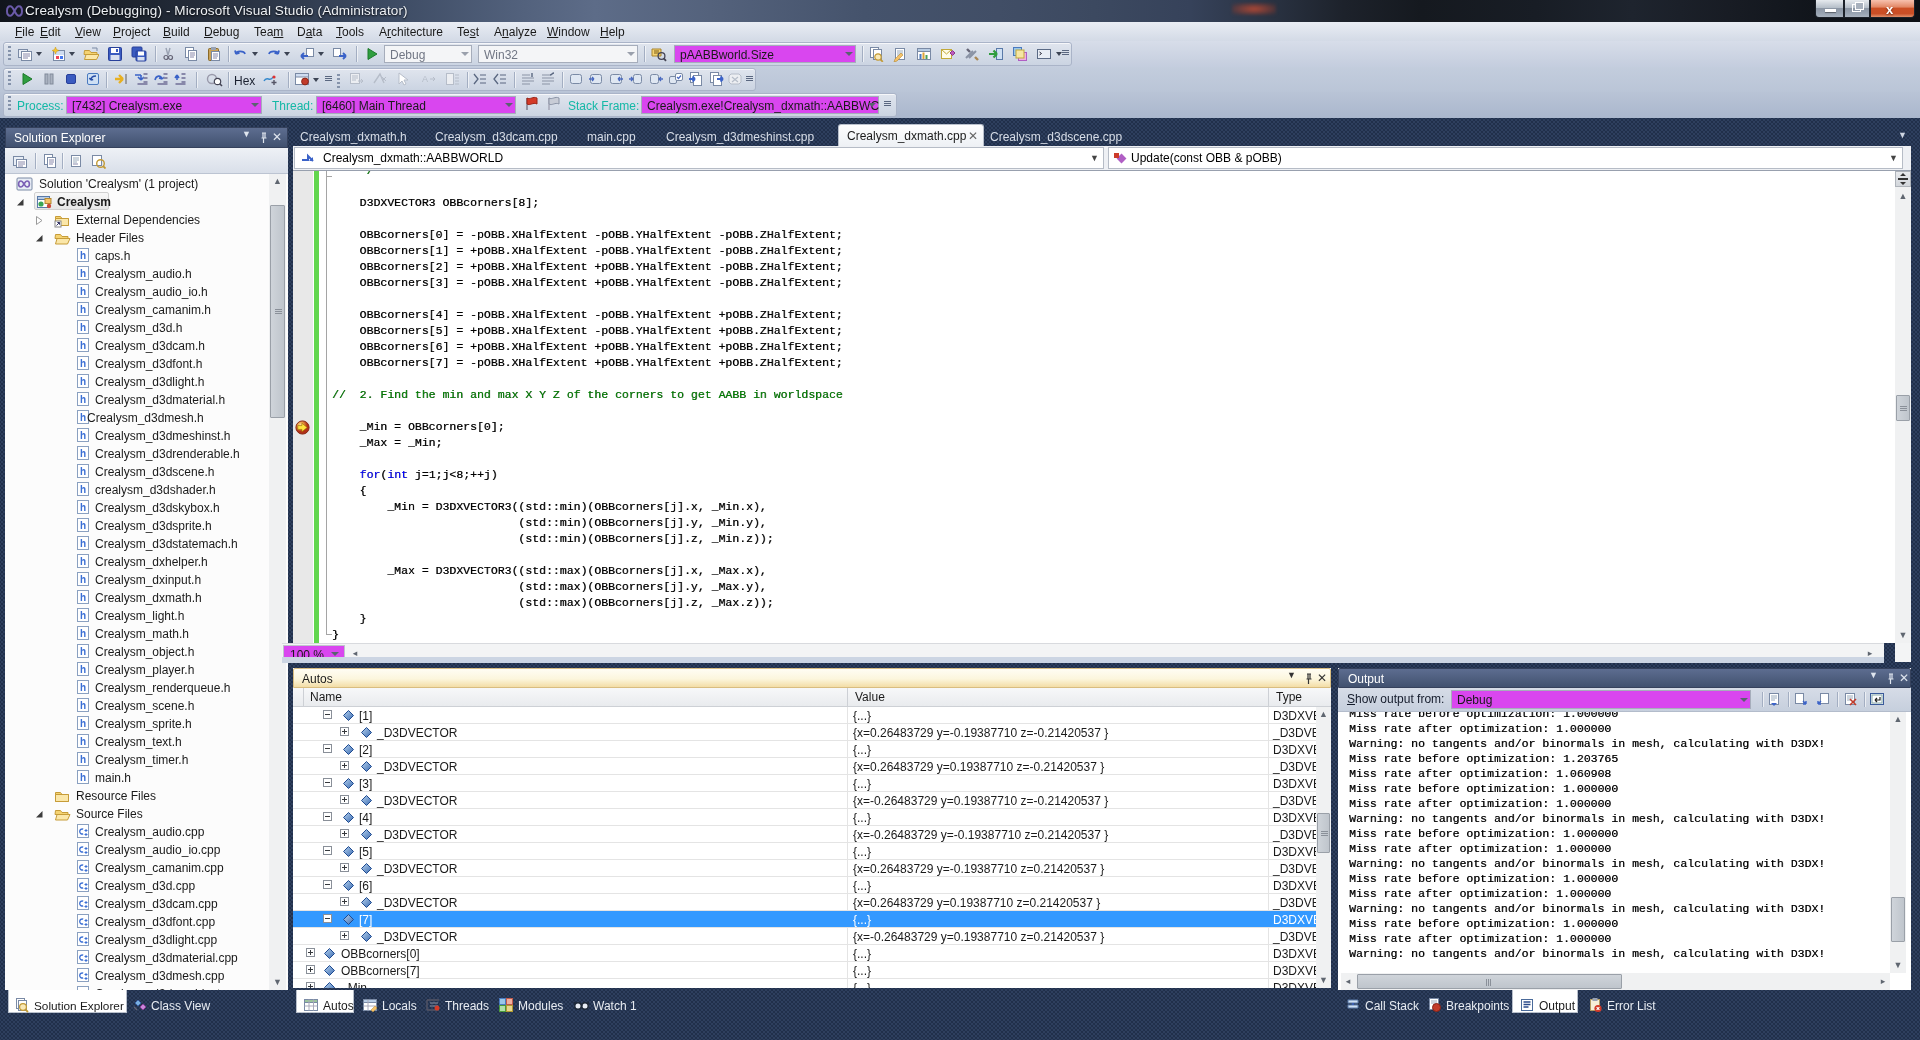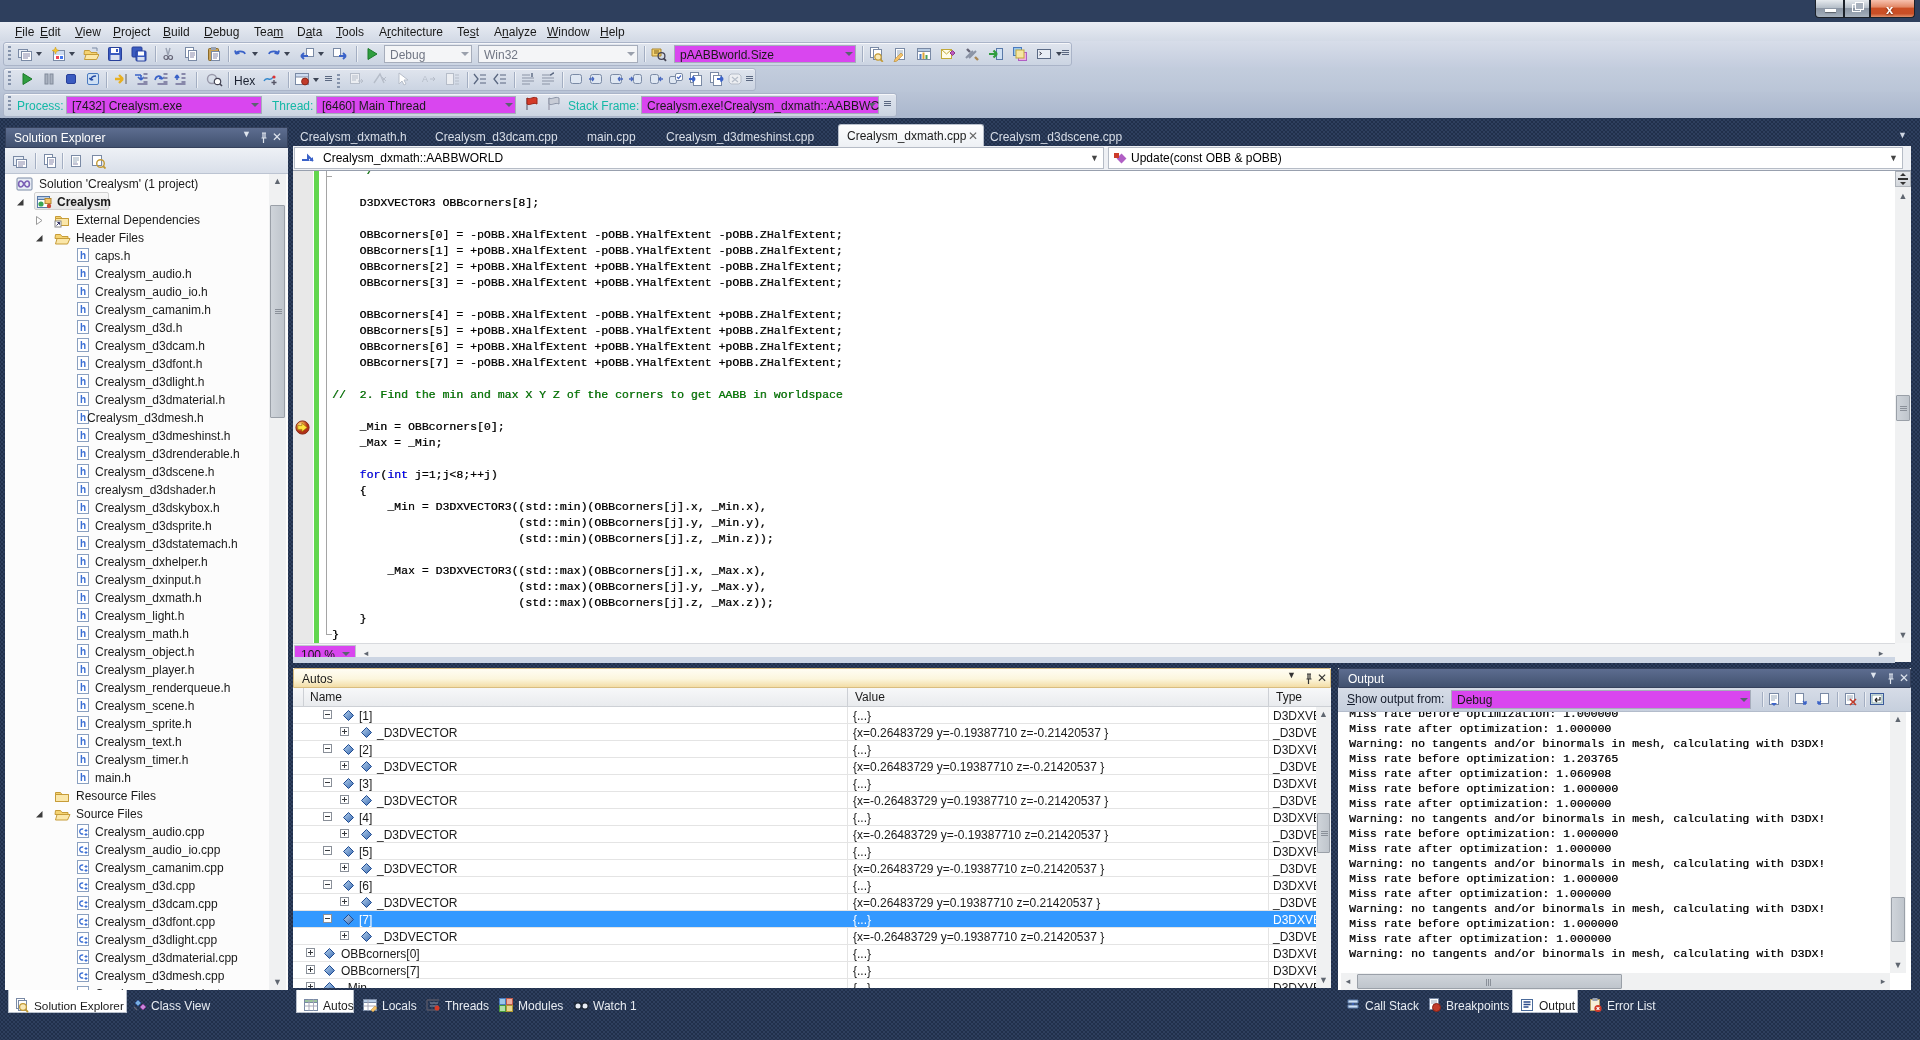--- a/index.html
+++ b/index.html
@@ -45,21 +45,21 @@
 #atab{position:absolute;left:545px;top:2px;width:146px;height:22px;background:linear-gradient(#fdfdfe,#eef1f5);border-radius:3px 3px 0 0;border:1px solid #b9c0cc;border-bottom:none;color:#1a1a1a}
 #navbar{position:absolute;left:293px;top:146px;width:1618px;height:25px;background:#eef0f4;border-bottom:1px solid #98a0ae}
 .navcombo{position:absolute;top:1px;height:22px;background:#fff;border:1px solid #b6bcc6}
 #editor{position:absolute;left:293px;top:171px;width:1602px;height:472px;background:#fff;overflow:hidden}
 #indmargin{position:absolute;left:0;top:0;width:20px;height:472px;background:#e8e8e8}
 #chgbar{position:absolute;left:21px;top:0;width:5px;height:472px;background:#62d64e}
 #foldline{position:absolute;left:33px;top:0;width:1px;height:463px;background:#a5a5a5}
 #code{position:absolute;left:39px;top:-8px;font-family:"Liberation Mono",monospace;font-size:11.5px;line-height:16px;white-space:pre;color:#000;text-shadow:0.45px 0 0 rgba(0,0,0,.6)}
 #code .k{color:#0000ff}#code .c{color:#008000}
 #vscroll{position:absolute;left:1895px;top:171px;width:16px;height:472px;background:#f0f1f2}
-#hscrollrow{position:absolute;left:293px;top:643px;width:1602px;height:19px;background:#f3f4f5;border-top:1px solid #d8dade}
+#hscrollrow{position:absolute;left:282px;top:643px;width:1602px;height:19px;background:#f3f4f5;border-top:1px solid #d8dade}
 #corner{position:absolute;left:1895px;top:643px;width:16px;height:19px;background:#f3f4f5}
 
 #autos{position:absolute;left:293px;top:668px;width:1038px;height:320px;background:#fff}
 #autoshdr{position:absolute;left:0;top:0;width:1038px;height:20px;background:linear-gradient(#fffdf4 0%,#fcf6dd 55%,#f3dda6 100%);border:1px solid #d9bd80;border-radius:2px 2px 0 0;color:#1a1a1a}
 #autoscols{position:absolute;left:0;top:20px;width:1038px;height:19px;background:linear-gradient(#f7f8f9,#e9ebee);border-bottom:1px solid #cdd0d5;color:#1a1a1a}
 .acol{position:absolute;top:0;height:19px;border-left:1px solid #cdd0d5;padding:2px 0 0 7px}
 .arow{position:absolute;left:0;width:1023px;height:17px;border-bottom:1px solid #e4e4e4;white-space:nowrap;color:#1a1a1a}
 .vline{position:absolute;top:0;width:1px;background:#e4e4e4}
 .pmbox{position:absolute;width:9px;height:9px;border:1px solid #898f98;background:#fff;top:3px}
 .pmbox i{position:absolute;left:1px;top:3px;width:5px;height:1px;background:#36393d}
@@ -75,20 +75,28 @@
 .btab{position:absolute;top:0;height:23px;color:#e8ecf2;white-space:nowrap}
 .btabact{position:absolute;top:0;height:23px;background:#fff;border:1px solid #b9c0cc;border-top:none;color:#1a1a1a;white-space:nowrap}
 #btabs{position:absolute;left:0;top:990px;width:1920px;height:23px}
 #status{position:absolute;left:0;top:1013px;width:1920px;height:27px;background:#2c3d5b;color:#fff}
 .pin{position:absolute;width:11px;height:13px}
 </style></head>
 <body>
 <div id="root">
   <div id="dock"></div>
 
+  <div id="title">
+
+    <div id="redblob"></div>
+    <svg class="abs" style="left:6px;top:5px" width="17" height="12" viewBox="0 0 17 12">
+      <path d="M4.2 1.2 C8 1.2 9 10.8 12.8 10.8 C15 10.8 16 9 16 6 C16 3 15 1.2 12.8 1.2 C9 1.2 8 10.8 4.2 10.8 C2 10.8 1 9 1 6 C1 3 2 1.2 4.2 1.2 Z" fill="none" stroke="#6a5aa8" stroke-width="2"></path>
+    </svg>
+    <span class="txt">Crealysm (Debugging) - Microsoft Visual Studio (Administrator)</span>
+  </div>
   <div class="wbtn" id="btnmin">
       <div class="abs" style="left:9px;top:9px;width:11px;height:3px;background:#fff;box-shadow:0 1px 1px rgba(0,0,0,.4)"></div>
     </div>
   <div class="wbtn" id="btnmax">
       <div class="abs" style="left:7px;top:4px;width:9px;height:8px;border:1px solid #fff"></div>
       <div class="abs" style="left:10px;top:2px;width:9px;height:8px;border:1px solid #fff;background:#a8b1bd"></div>
     </div>
   <div class="wbtn" id="btncls">
       <div class="abs" style="left:15px;top:2px;font-size:13px;font-weight:bold;color:#fff;text-shadow:0 1px 2px rgba(0,0,0,.5)">x</div>
     </div>

